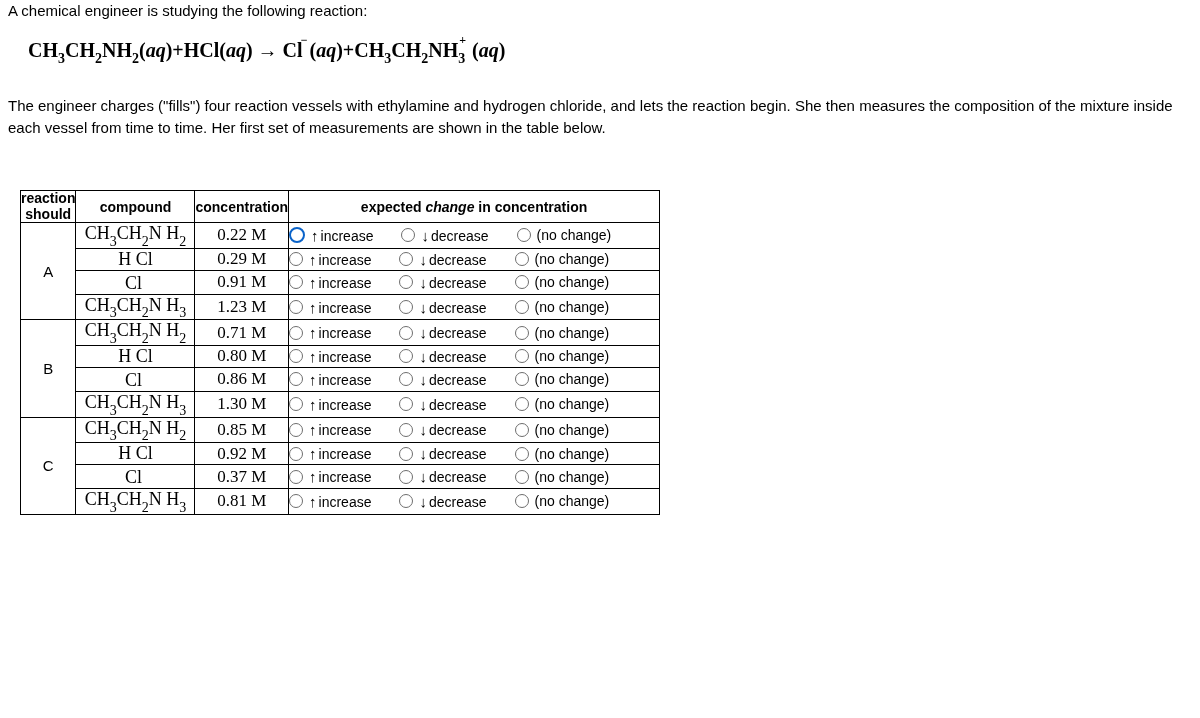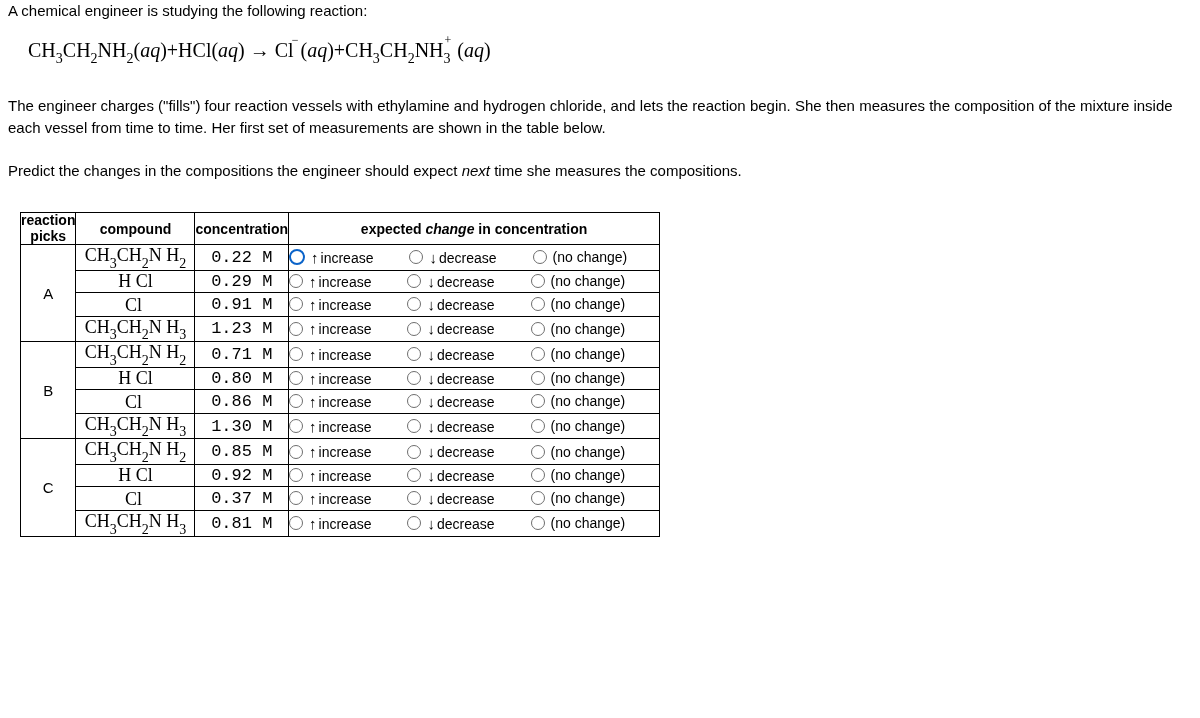--- a/index.html
+++ b/index.html
@@ -10,20 +10,21 @@
       color: #000;
     }
     .intro {
       padding: 0 0 8px 8px;
       line-height: 1.45;
     }
     .equation-block {
       font-family: "Times New Roman", serif;
       font-size: 20px;
       padding: 8px 28px 8px 28px;
+      font-weight: bold;
     }
     .sub { font-size: 14px; vertical-align: sub; position: relative; top: 2px;}
     .scriptabove { font-size: 12px; vertical-align: super; position: relative; top: -5px; left: -2px;}
     .italic { font-style: italic; }
     table.data {
       border-collapse: collapse;
       margin: 22px 0 0 20px;
     }
     table.data td, table.data th {
       border: 1px solid #000;
@@ -38,38 +39,38 @@
     }
     .th-cell .twoline { line-height: 1.1; }
     .compound-cell {
       font-family: "Times New Roman", serif;
       font-size: 18px;
       padding: 10px 10px;
       min-width: 118px;
       white-space: nowrap;
     }
     .conc-cell {
-      font-family: Liberation Mono, monospace;
+      font-family: Liberation Serif, serif;
       font-size: 17px;
       padding: 10px 18px;
       min-width: 90px;
     }
     .vessel-cell {
       font-size: 15px;
       padding: 0 28px;
     }
     .radio-cell {
       text-align: left;
       padding: 6px 18px 6px 14px;
       min-width: 370px;
       border-left: 1px solid #000;
     }
     .radio-group {
       display: flex;
-      gap: 36px;
+      gap: 28px;
     }
     .radio-opt {
       display: inline-flex;
       align-items: center;
       gap: 6px;
       font-size: 14px;
       white-space: nowrap;
     }
     .radio {
       width: 14px;
@@ -100,32 +101,29 @@
 
 <div class="equation-block">
   CH<span class="sub">3</span>CH<span class="sub">2</span>NH<span class="sub">2</span>(<span class="italic">aq</span>)+HCl(<span class="italic">aq</span>) →
   Cl<span class="scriptabove">−</span>(<span class="italic">aq</span>)+CH<span class="sub">3</span>CH<span class="sub">2</span>NH<span class="sub">3</span><span class="scriptabove" style="left:-6px;">+</span>(<span class="italic">aq</span>)
 </div>
 
 <div class="intro">
   <br>
   <div>The engineer charges ("fills") four reaction vessels with ethylamine and hydrogen chloride, and lets the reaction begin. She then measures the composition of the mixture inside each vessel from time to time. Her first set of measurements are shown in the table below.</div>
   <br>
-  <div>
-    <span>Predict the changes in the compositions the engineer should expect </span><span class="italic">next</span><span> time she measures the compositions.</span>
-  </div>
 </div>
 
 <table class="data">
   <thead>
     <tr>
       <th class="th-cell">
         <div class="twoline">
           <div>reaction</div>
-          <div>picks</div>
+          <div>should</div>
         </div>
       </th>
       <th class="th-cell">compound</th>
       <th class="th-cell">concentration</th>
       <th class="th-cell">
         <span>expected </span><span class="expected-italic">change</span><span> in concentration</span>
       </th>
     </tr>
   </thead>
   <tbody id="table-body">

